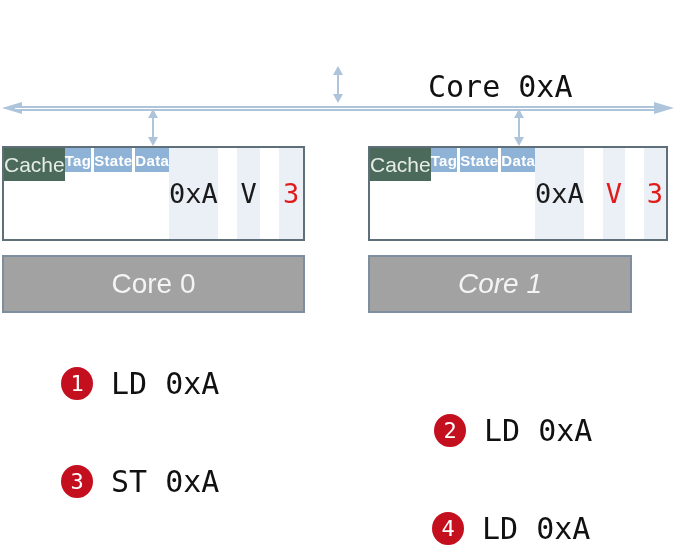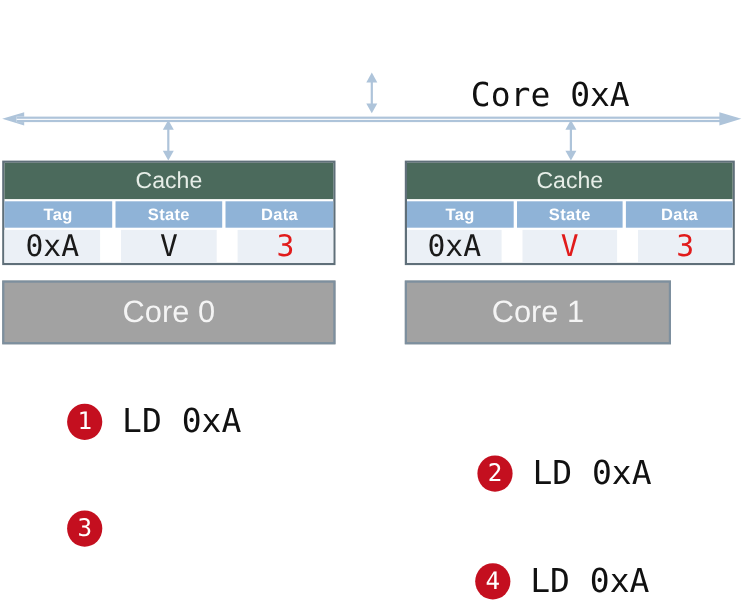--- a/index.html
+++ b/index.html
@@ -43,21 +43,21 @@
 
   .bus-label{
     position:absolute;left:428px;top:69px;font-size:30px;color:#111111;
     white-space:nowrap;
   }
 
   
   .cache{
     position:absolute;top:146px;height:95px;background:#ffffff;
     border:2px solid #5f6f79;box-sizing:border-box;
-    display:flex;flex-direction:column;
+    display:flex;flex-direction:row;
   }
   .cache-left{left:2px;width:303px;}
   .cache-right{left:368px;width:300px;}
   .cache-title{
     height:33px;background:#4b6a5c;color:#e6ede7;
     display:flex;align-items:center;justify-content:center;
     font-size:21px;margin-bottom:2px;
   }
   .cache-cols{display:flex;gap:3px;height:24px;margin-bottom:2px;}
   .cache-cols .col{
@@ -71,21 +71,21 @@
   }
 
   
   .core{
     position:absolute;top:255px;height:58px;background:#a2a2a2;
     border:2px solid #7d8f9e;box-sizing:border-box;
     display:flex;align-items:center;justify-content:center;
     color:#f4f4f4;font-size:28px;
   }
   .core-0{left:2px;width:303px;text-align:right;}
-  .core-1{left:368px;width:242px;}
+  .core-1{left:368px;width:264px;font-style:italic;}
 
   
   .op{position:absolute;display:flex;align-items:center;gap:18px;}
   .op-badge{
     width:32px;height:33px;border-radius:50%;background:#c40f1f;
     display:flex;align-items:center;justify-content:center;
     color:#ffffff;font-size:22px;line-height:1;flex:0 0 auto;
   }
   .op-label{font-size:30px;color:#111111;white-space:nowrap;text-align:right;}
   .op-1{left:61px;top:366px;}
@@ -162,19 +162,20 @@
   <div class="op op-1">
     <div class="op-badge mono">1</div>
     <div class="op-label mono">LD 0xA</div>
   </div>
   <div class="op op-2">
     <div class="op-badge mono">2</div>
     <div class="op-label mono">LD 0xA</div>
   </div>
   <div class="op op-3">
     <div class="op-badge mono">3</div>
+    <div class="op-label mono">ST 0xA</div>
   </div>
   <div class="op op-4">
     <div class="op-badge mono">4</div>
     <div class="op-label mono">LD 0xA</div>
   </div>
 
 </div>
 
 </body></html>

